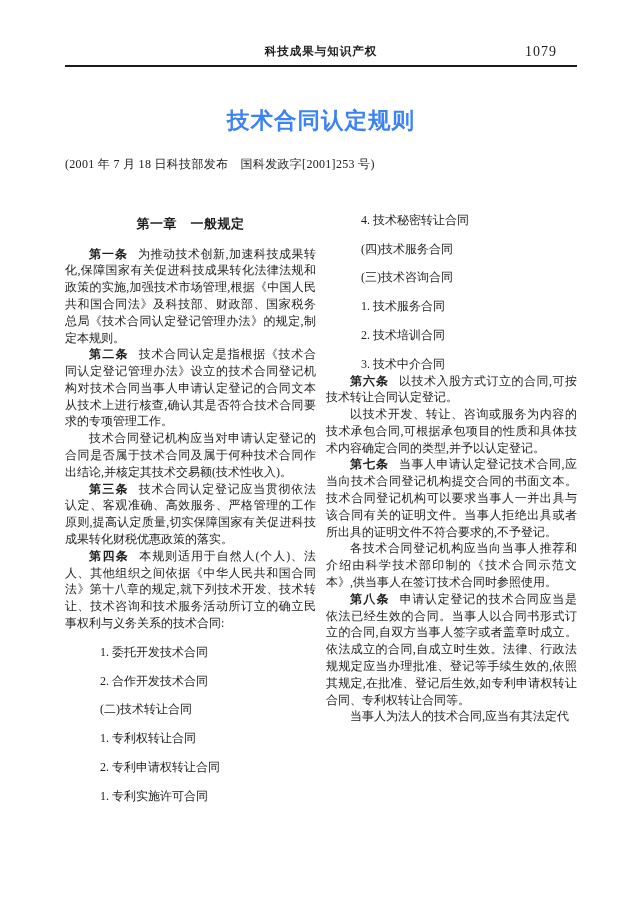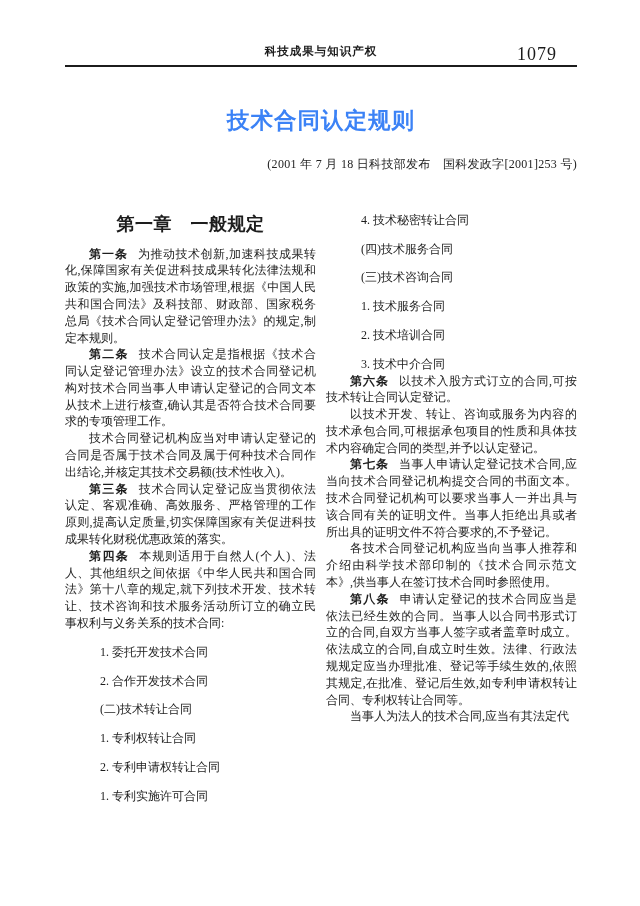--- a/index.html
+++ b/index.html
@@ -11,42 +11,42 @@
     font-family:"Liberation Serif","DejaVu Serif",serif;
   }
   .running-header { position:relative; height:15px; }
   .running-title {
     position:absolute; left:0; right:0; top:0; text-align:center;
     font-family:"Liberation Sans","DejaVu Sans",sans-serif;
     font-weight:bold; font-size:11.5px; letter-spacing:1px; color:#1b1b1b;
   }
   .page-number {
     position:absolute; right:20px; top:0;
-    font-size:18px; letter-spacing:1px; color:#1b1b1b;
+    font-size:14px; letter-spacing:1px; color:#1b1b1b;
   }
   .header-rule { margin-top:6px; height:1.6px; background:#1c1c1c; }
   .doc-title {
     margin-top:40px; text-align:center;
     font-size:22.5px; font-weight:bold; letter-spacing:1px;
     color:#3b82f6; line-height:1.25;
   }
   .doc-subtitle {
-    margin-top:21px; text-align:right;
+    margin-top:21px; text-align:left;
     font-size:12px; letter-spacing:0.3px; color:#222;
   }
   .columns {
     margin-top:27px; display:flex; gap:10px;
   }
   .column {
     width:251px; font-size:12px; line-height:16.8px;
     text-align:justify; color:#1d1d1d;
   }
   .column p { margin:0; }
   p.chapter {
-    text-align:center; font-weight:bold; font-size:18px;
+    text-align:center; font-weight:bold; font-size:13px;
     font-family:"Liberation Sans","DejaVu Sans",sans-serif;
     margin:16px 0 13px 0; letter-spacing:0.5px;
   }
   p.article, p.para { text-indent:24px; }
   p.item { padding-left:35px; text-align:left;margin-top:12px; }
   .art-label {
     font-weight:bold; font-style:normal;
     font-family:"Liberation Sans","DejaVu Sans",sans-serif;
     margin-right:10px; letter-spacing:0.5px;
   }

